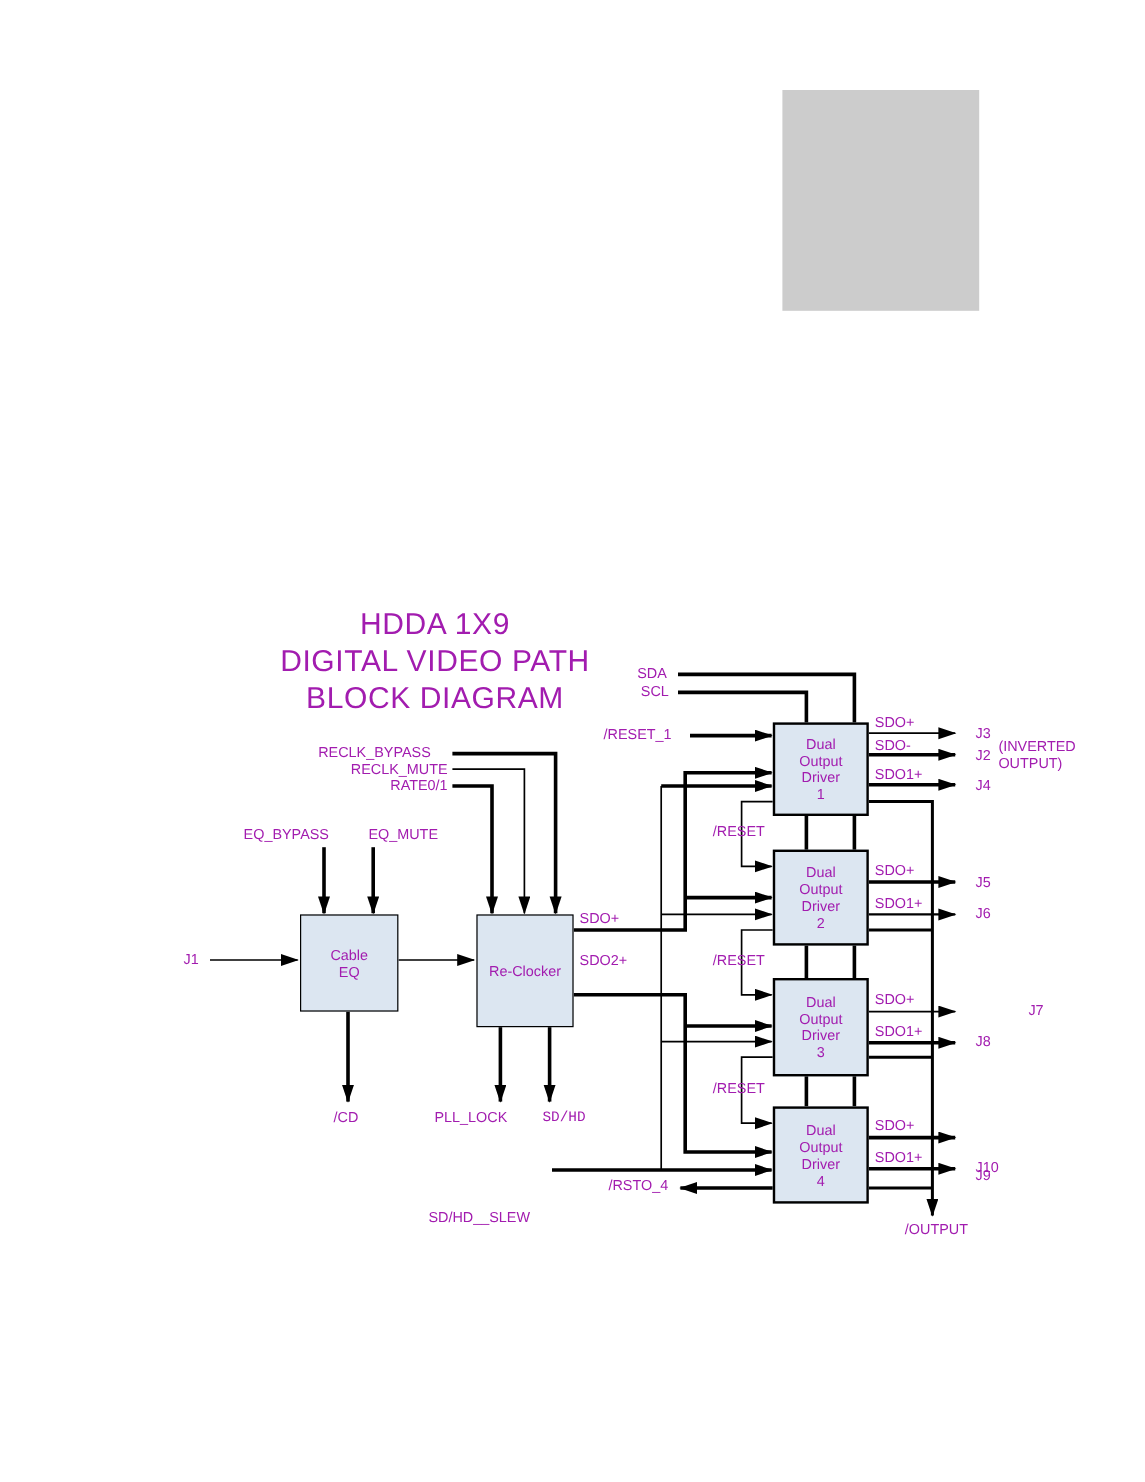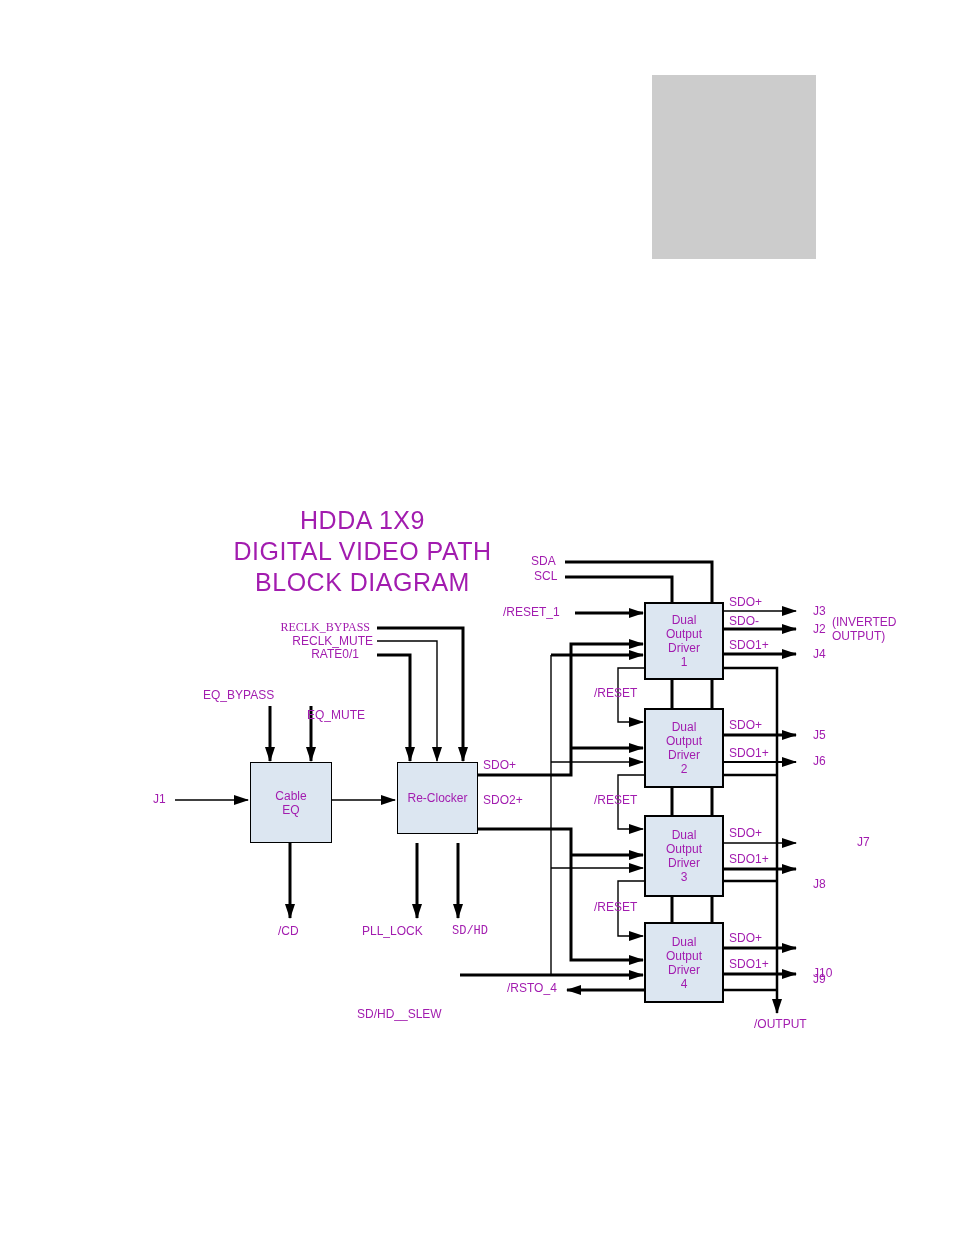--- a/index.html
+++ b/index.html
@@ -86,21 +86,21 @@
     <path d="M724,948 H796" stroke-width="3" marker-end="url(#arr)"></path>
     <path d="M724,974 H796" stroke-width="3" marker-end="url(#arr)"></path>
   </svg>
 
   <div class="title" style="left:225px;top:505px;width:275px;">HDDA 1X9
 DIGITAL VIDEO PATH
 BLOCK DIAGRAM</div>
 
   <div class="block thin" style="left:250px;top:762px;width:82px;height:81px;">Cable
 EQ</div>
-  <div class="block thin" style="left:397px;top:762px;width:81px;height:72px;">Re-Clocker</div>
+  <div class="block thin" style="left:397px;top:762px;width:81px;height:94px;">Re-Clocker</div>
   <div class="block" style="left:644px;top:602px;width:80px;height:78px;">Dual
 Output
 Driver
 1</div>
   <div class="block" style="left:644px;top:708px;width:80px;height:80px;">Dual
 Output
 Driver
 2</div>
   <div class="block" style="left:644px;top:815px;width:80px;height:82px;">Dual
 Output
@@ -108,26 +108,26 @@
 3</div>
   <div class="block" style="left:644px;top:922px;width:80px;height:81px;">Dual
 Output
 Driver
 4</div>
 
   <div class="lbl" style="left:531px;top:555px;">SDA</div>
   <div class="lbl" style="left:534px;top:570px;">SCL</div>
   <div class="lbl" style="left:503px;top:606px;">/RESET_1</div>
 
-  <div class="lbl r" style="left:272px;top:621px;width:98px;font-family:Liberation Serif, serif;">RECLK_BYPASS</div>
+  <div class="lbl r" style="left:261px;top:621px;width:98px;">RECLK_BYPASS</div>
   <div class="lbl r" style="left:275px;top:635px;width:98px;">RECLK_MUTE</div>
-  <div class="lbl r" style="left:261px;top:648px;width:98px;">RATE0/1</div>
+  <div class="lbl r" style="left:275px;top:648px;width:98px;">RATE0/1</div>
 
   <div class="lbl" style="left:203px;top:689px;">EQ_BYPASS</div>
-  <div class="lbl" style="left:307px;top:689px;margin-top:20px;">EQ_MUTE</div>
+  <div class="lbl" style="left:307px;top:689px;">EQ_MUTE</div>
   <div class="lbl" style="left:153px;top:793px;">J1</div>
 
   <div class="lbl" style="left:483px;top:759px;">SDO+</div>
   <div class="lbl" style="left:483px;top:794px;">SDO2+</div>
 
   <div class="lbl" style="left:278px;top:925px;">/CD</div>
   <div class="lbl" style="left:362px;top:925px;">PLL_LOCK</div>
   <div class="lbl" style="left:452px;top:925px;font-family:Liberation Mono, monospace;">SD/HD</div>
 
   <div class="lbl" style="left:357px;top:964px;margin-top:44px;">SD/HD__SLEW</div>
@@ -149,17 +149,17 @@
   <div class="lbl" style="left:729px;top:958px;">SDO1+</div>
 
   <div class="lbl" style="left:813px;top:605px;">J3</div>
   <div class="lbl" style="left:813px;top:623px;">J2</div>
   <div class="lbl note" style="left:832px;top:615px;">(INVERTED
 OUTPUT)</div>
   <div class="lbl" style="left:813px;top:648px;">J4</div>
   <div class="lbl" style="left:813px;top:729px;">J5</div>
   <div class="lbl" style="left:813px;top:755px;">J6</div>
   <div class="lbl" style="left:813px;top:836px;margin-left:44px;">J7</div>
-  <div class="lbl" style="left:813px;top:862px;margin-top:16px;">J8</div>
+  <div class="lbl" style="left:813px;top:862px;">J8</div>
   <div class="lbl" style="left:813px;top:973px;">J9</div>
   <div class="lbl" style="left:813px;top:967px;">J10</div>
 
 </div>
 
 </body></html>

